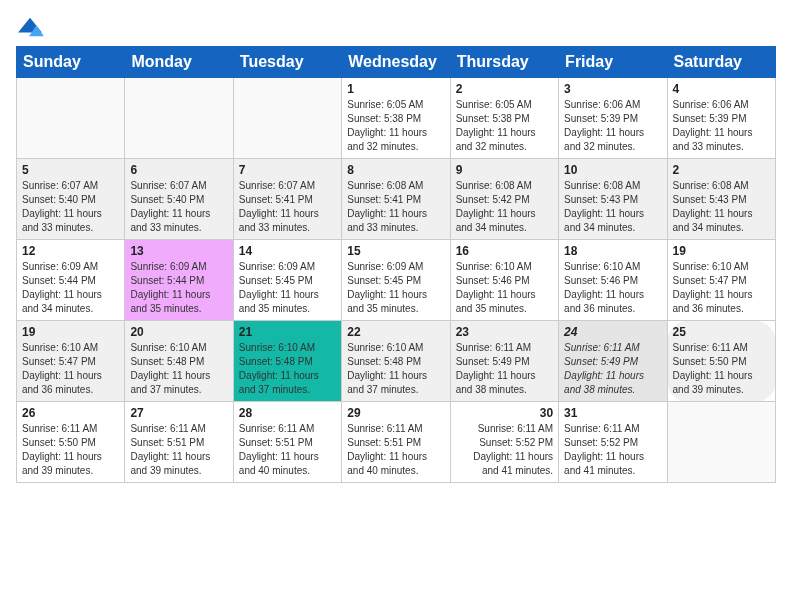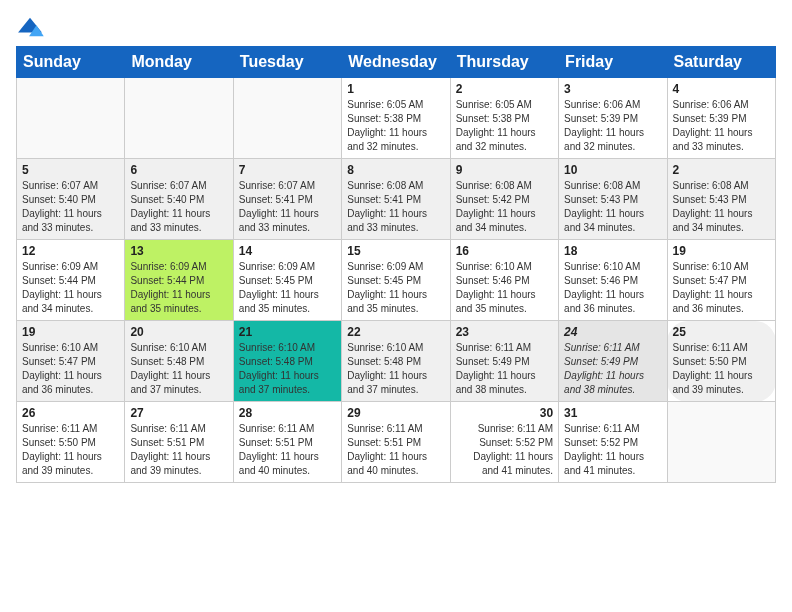--- a/index.html
+++ b/index.html
@@ -204,21 +204,21 @@
           </td>
         </tr>
         <tr>
           <td style="background-color: rgb(255, 255, 255); margin-left: 48px;">
             <div class="day-number">12</div>
             <div class="day-info">Sunrise: 6:09 AM
 Sunset: 5:44 PM
 Daylight: 11 hours
 and 34 minutes.</div>
           </td>
-          <td style="background-color: #bef264;">
+          <td style="background-color: #f0abfc;">
             <div class="day-number">13</div>
             <div class="day-info">Sunrise: 6:09 AM
 Sunset: 5:44 PM
 Daylight: 11 hours
 and 35 minutes.</div>
           </td>
           <td style="background-color: rgb(255, 255, 255);">
             <div class="day-number">14</div>
             <div class="day-info">Sunrise: 6:09 AM
 Sunset: 5:45 PM

